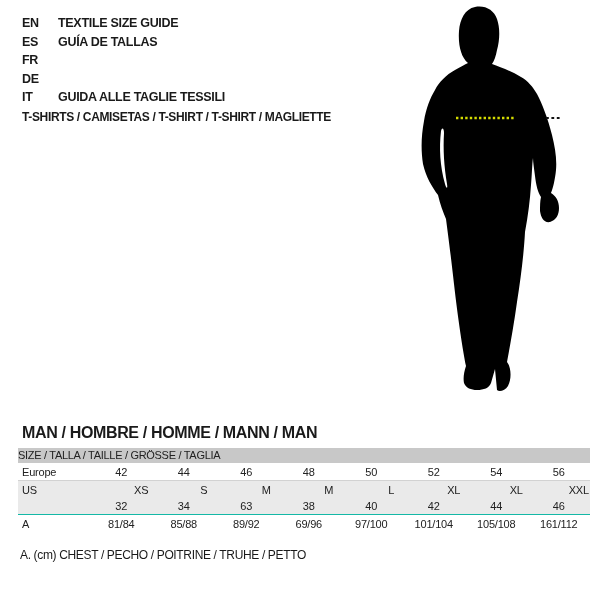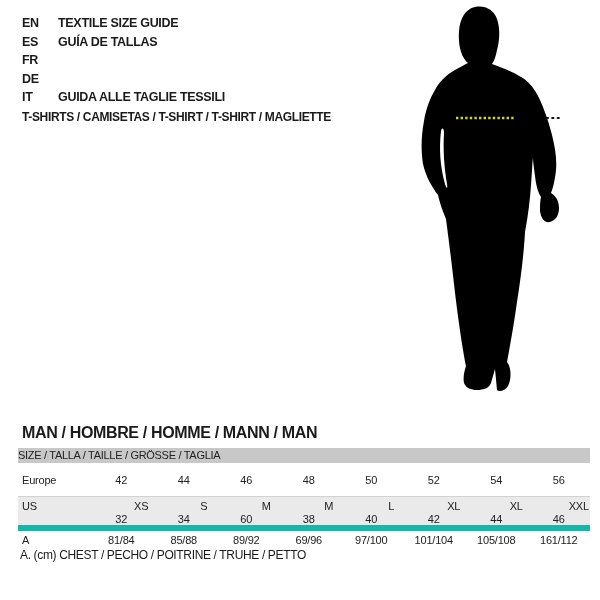--- a/index.html
+++ b/index.html
@@ -40,23 +40,23 @@
   
   .size-table { position:absolute; left:18px; top:448px; width:572px; font-size:11px; }
   .size-table .thead {
     height:15px; line-height:15px; background:#c8c8c8;
     letter-spacing:-0.3px; color:#222; font-weight:400;
     white-space:nowrap;
   }
   .trow { display:flex; align-items:center; color:#222; }
   .trow .tcell { flex:1 1 0; text-align:center; letter-spacing:-0.2px; }
   .trow .tlabel { flex:0 0 72px; text-align:left; padding-left:4px; letter-spacing:-0.2px; }
-  .row-europe { height:34px; background:#ffffff; border-bottom:1px solid #d2d2d2; }
+  .row-europe { height:18px; background:#ffffff; border-bottom:1px solid #d2d2d2; }
   .row-us     { height:17px; background:#eaeaea;gap:40px; }
-  .row-usnum  { height:17px; background:#eaeaea; border-bottom:6px solid #14b8a6;align-items:flex-end; }
+  .row-usnum  { height:17px; background:#eaeaea; border-bottom:1px solid #14b8a6; }
   .row-a      { height:18px; background:#ffffff; }
 
   
   .footnote {
     position:absolute; left:20px; top:548px;
     font-weight:400; font-size:12px; letter-spacing:-0.35px; white-space:nowrap;
   }
 </style>
 </head>
 <body>
@@ -165,21 +165,21 @@
       <div class="tcell">L</div>
       <div class="tcell">XL</div>
       <div class="tcell">XL</div>
       <div class="tcell">XXL</div>
     </div>
 
     <div class="trow row-usnum">
       <div class="tlabel"></div>
       <div class="tcell">32</div>
       <div class="tcell">34</div>
-      <div class="tcell">60</div>
+      <div class="tcell">63</div>
       <div class="tcell">38</div>
       <div class="tcell">40</div>
       <div class="tcell">42</div>
       <div class="tcell">44</div>
       <div class="tcell">46</div>
     </div>
 
     <div class="trow row-a">
       <div class="tlabel">A</div>
       <div class="tcell">81/84</div>

